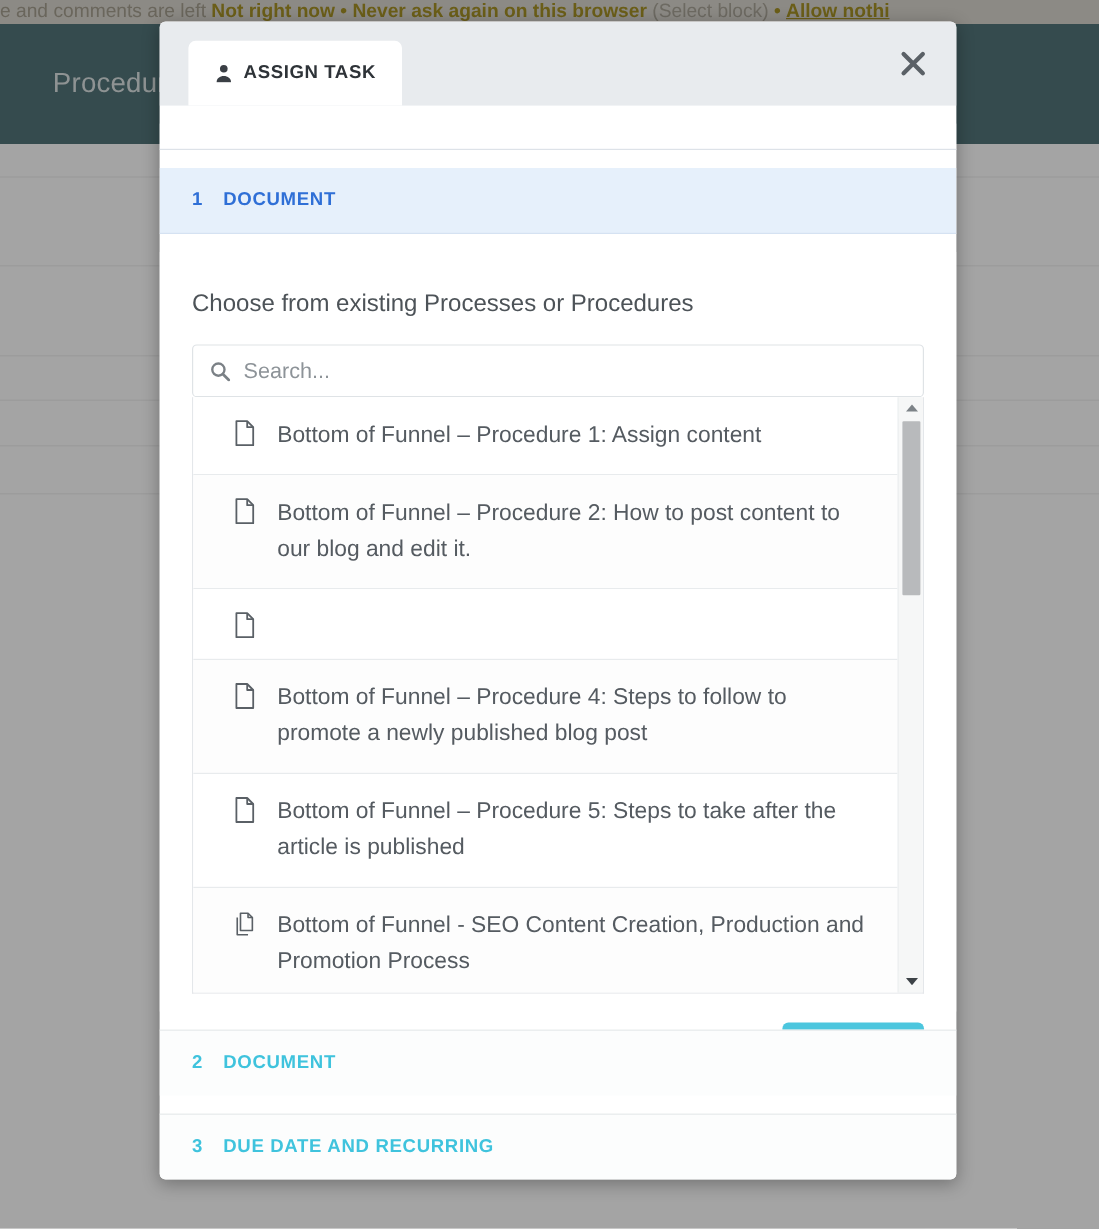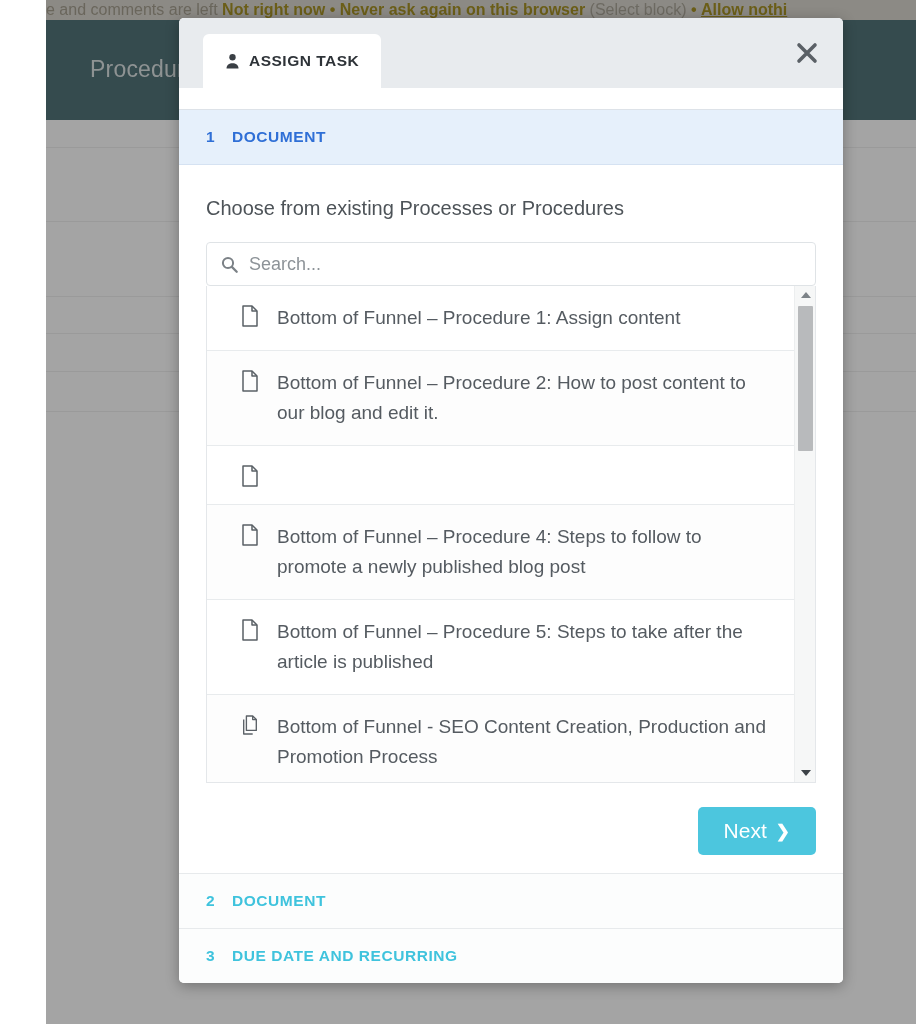--- a/index.html
+++ b/index.html
@@ -10,21 +10,20 @@
     overflow: hidden;
     font-family: "Liberation Sans", sans-serif;
   }
 
   
   #page {
     position: relative;
     width: 771px;
     height: 1024px;
     background: #fbfbfb;
-    margin-left: 46px;
   }
 
   .cookie-banner {
     position: absolute;
     left: 0; top: 0;
     width: 916px;
     height: 20px;
     background: #8c8a85;
     overflow: hidden;
     white-space: nowrap;
@@ -77,20 +76,21 @@
     position: absolute;
     left: 133px; top: 18px;
     width: 664px;
     height: 965px;
     background: #ffffff;
     border-radius: 5px;
     box-shadow: 0 3px 14px rgba(0,0,0,0.30);
     overflow: hidden;
     display: flex;
     flex-direction: column;
+    gap: 15px;
   }
 
   
   .modal-tabbar {
     position: relative;
     height: 70px;
     background: #e8ebee;
     flex: 0 0 auto;
   }
   .modal-tab {

